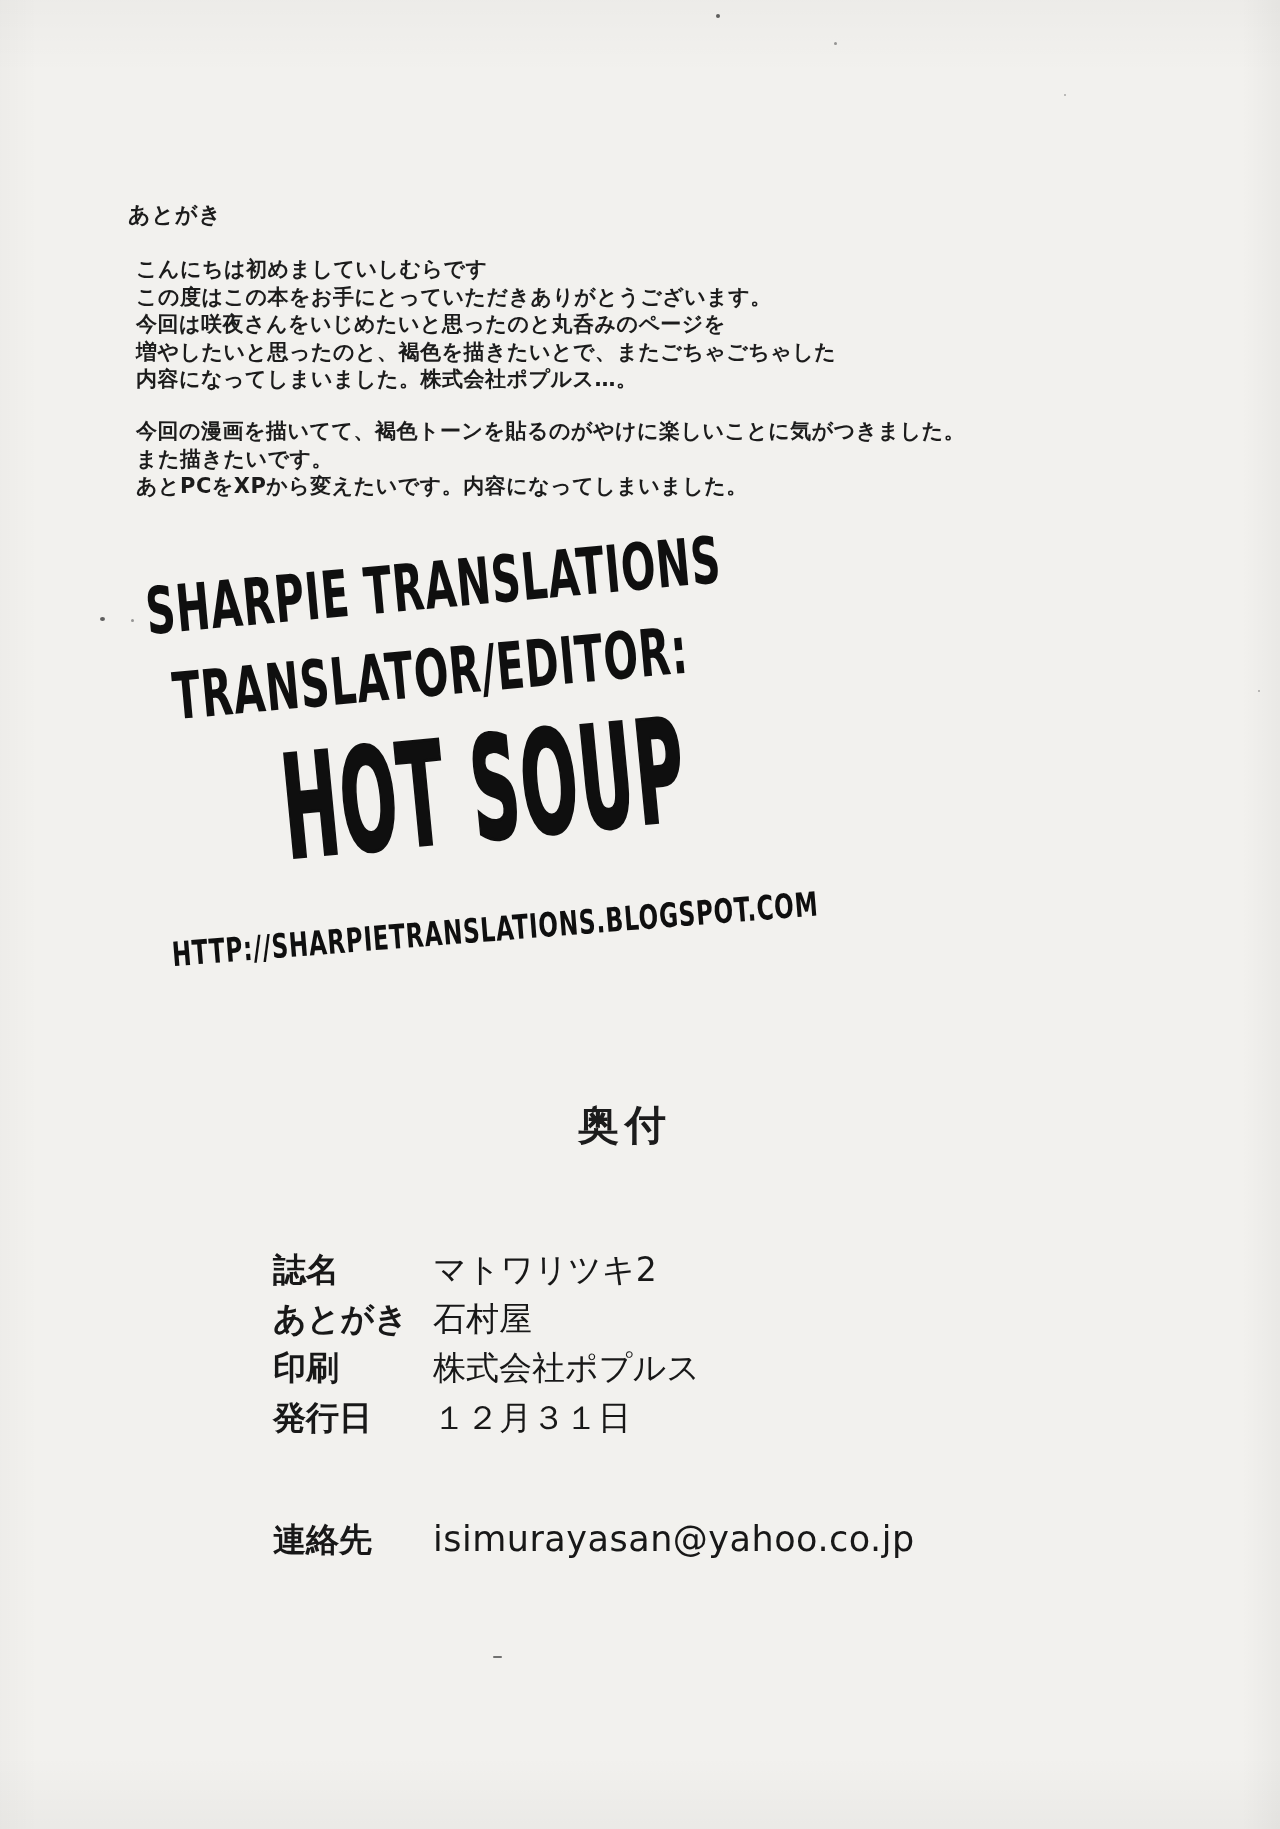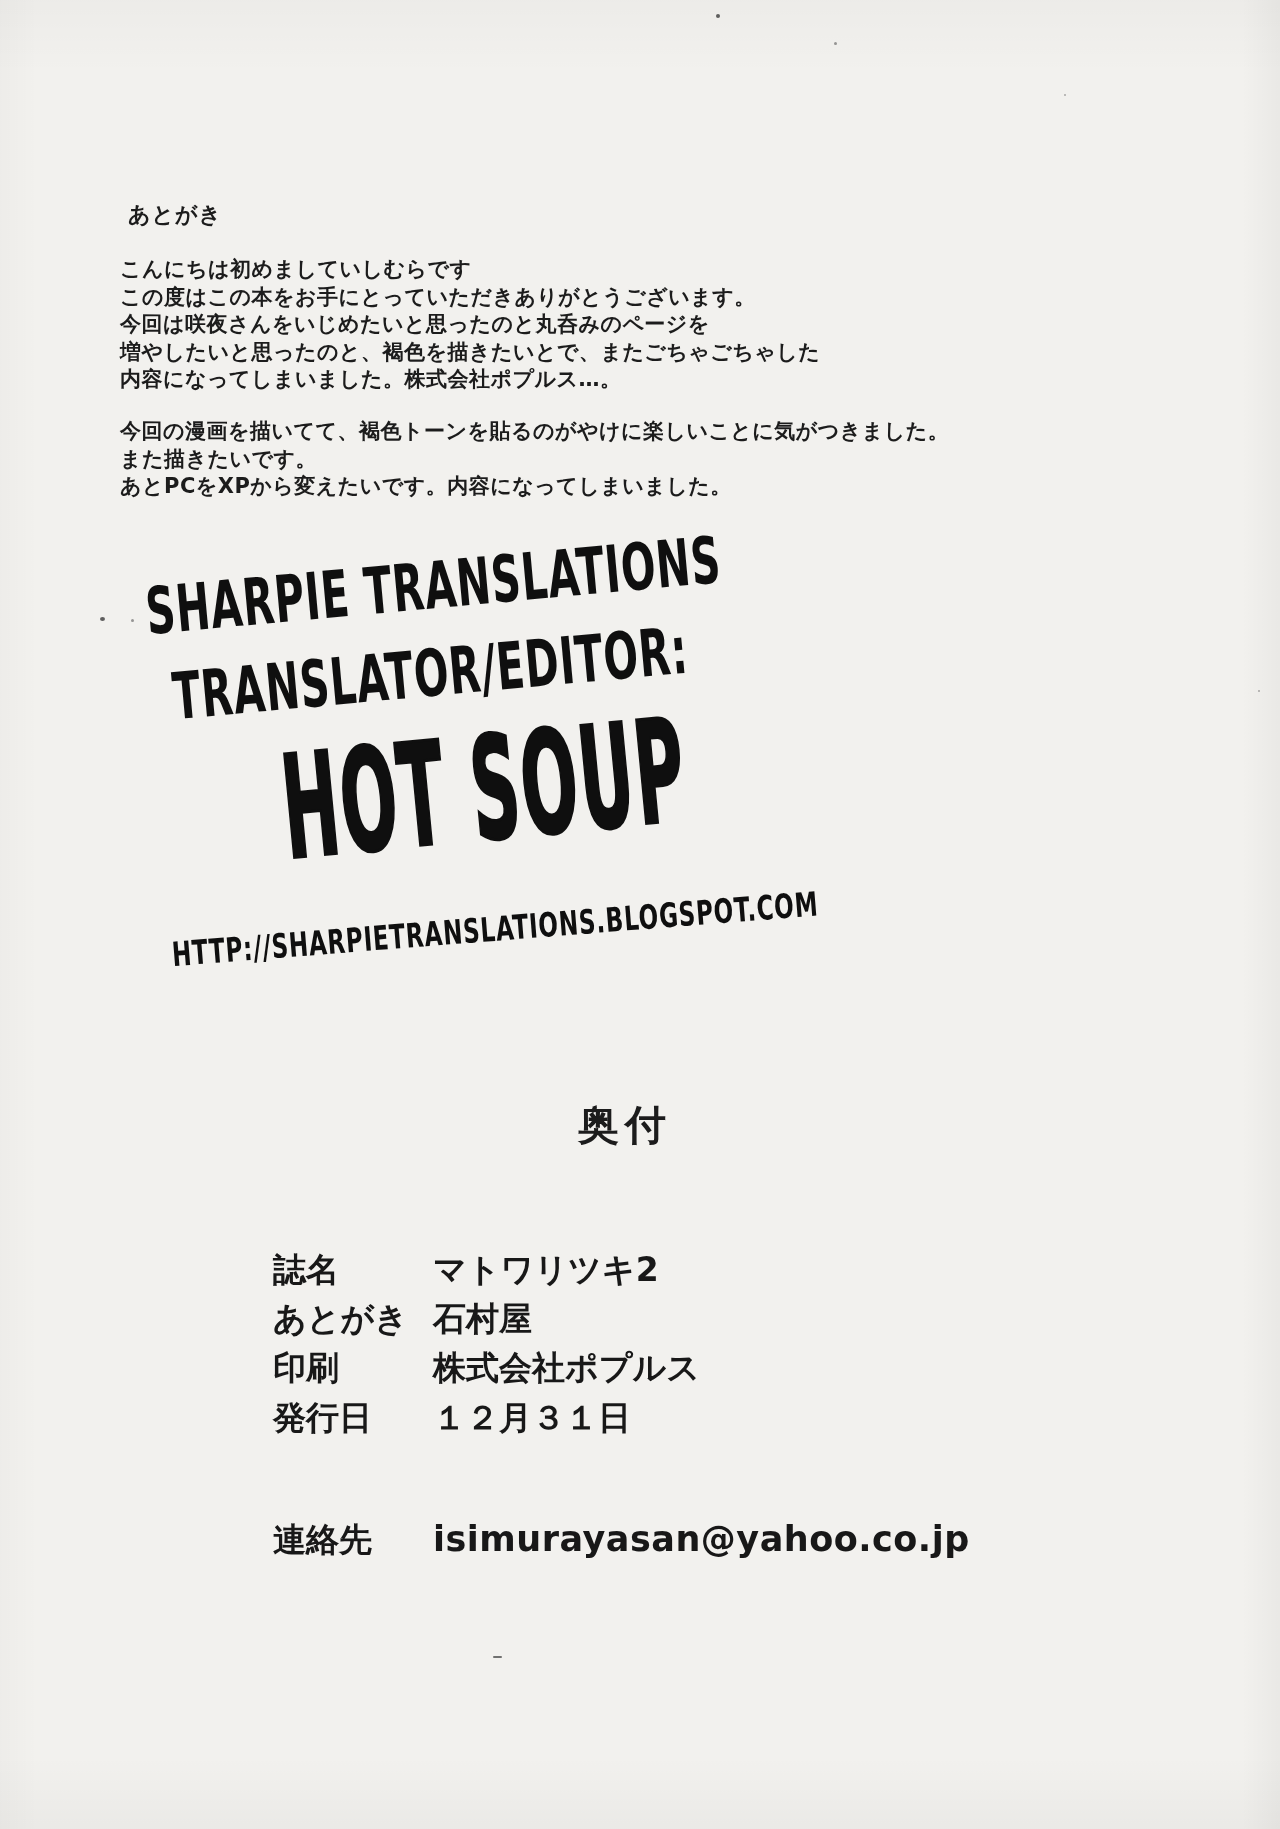--- a/index.html
+++ b/index.html
@@ -22,21 +22,21 @@
       linear-gradient(90deg, rgba(0,0,0,0.02) 0%, rgba(0,0,0,0) 3%, rgba(0,0,0,0) 97%, rgba(0,0,0,0.035) 100%),
       var(--paper);
   }
   
   .jp{color:#1c1c1c;}
   .afterword-heading{
     position:absolute;left:128px;top:200px;
     font-size:22px;font-weight:600;letter-spacing:1px;white-space:nowrap;
   }
   .para{
-    position:absolute;left:120px;
+    position:absolute;left:136px;
     font-size:21px;line-height:27.5px;font-weight:600;
     white-space:nowrap;letter-spacing:0.5px;
   }
   .para-1{top:256px;}
   .para-2{top:418px;}
   
   .credit-line{
     position:absolute;white-space:nowrap;font-weight:bold;color:#0f0f0f;
     transform-origin:left center;line-height:1;
   }
@@ -60,21 +60,21 @@
   
   .colophon-heading{
     position:absolute;left:578px;top:1098px;
     font-size:41px;font-weight:600;letter-spacing:6px;white-space:nowrap;
   }
   .col-row{
     position:absolute;left:273px;
     font-size:33px;font-weight:500;white-space:nowrap;color:#181818;
   }
   .col-row .lbl{display:inline-block;width:160px;font-weight:700;}
-  .col-row .val{font-weight:700;text-align:center;}
+  .col-row .val{font-weight:400;text-align:center;}
   .row-0{top:1248px;}
   .row-1{top:1297px;}
   .row-2{top:1346px;}
   .row-3{top:1396px;}
   .row-4{top:1518px;}
   .row-4 .val{font-size:35px;letter-spacing:0.5px;}
   
   .speck{position:absolute;background:#3a3a3a;border-radius:50%;opacity:0.8;}
   .sp1{left:716px;top:14px;width:4px;height:4px;}
   .sp2{left:834px;top:42px;width:3px;height:3px;opacity:0.5;}

